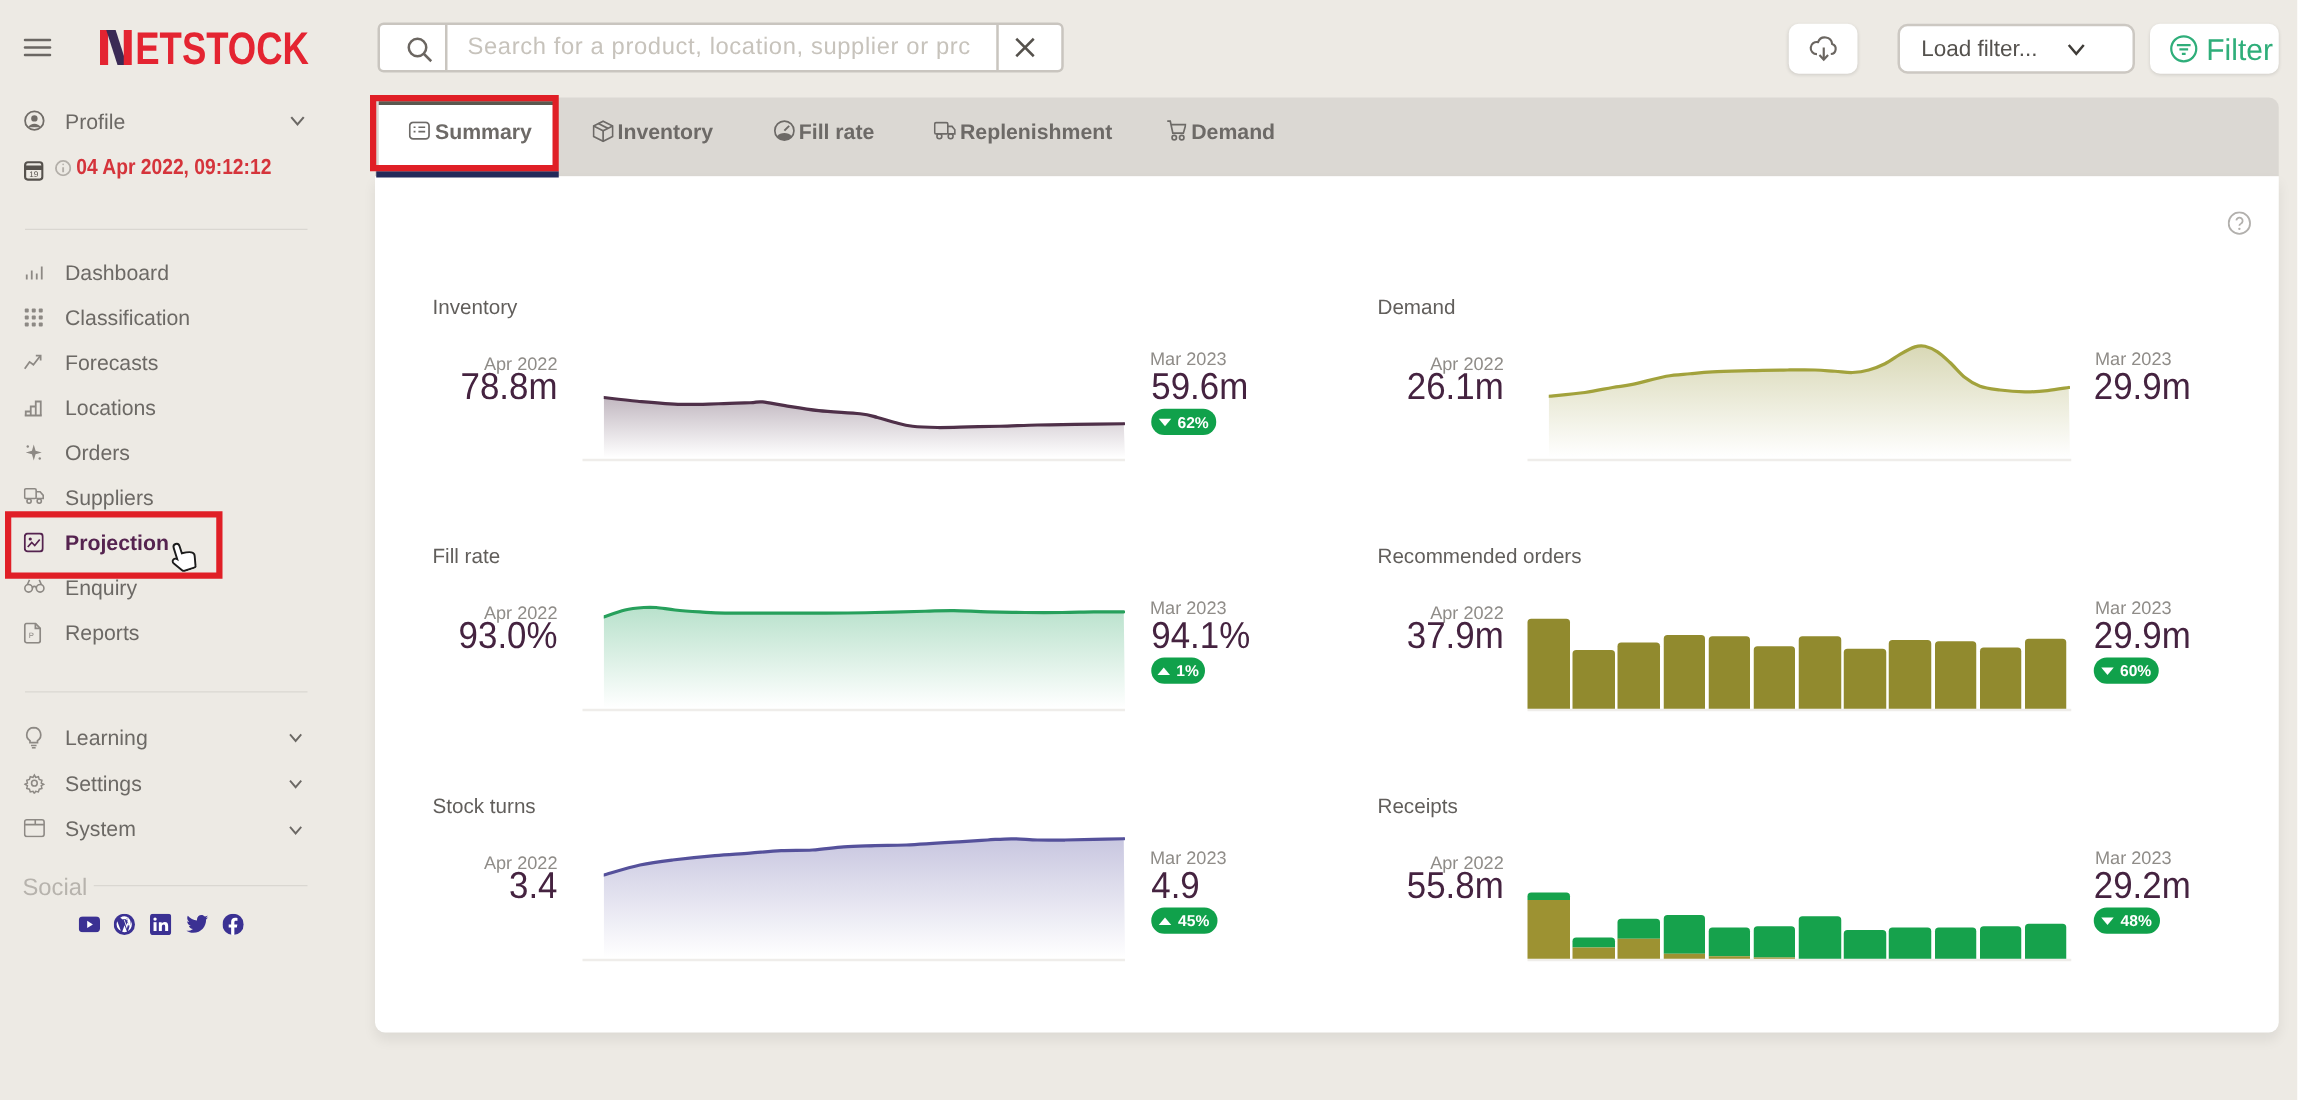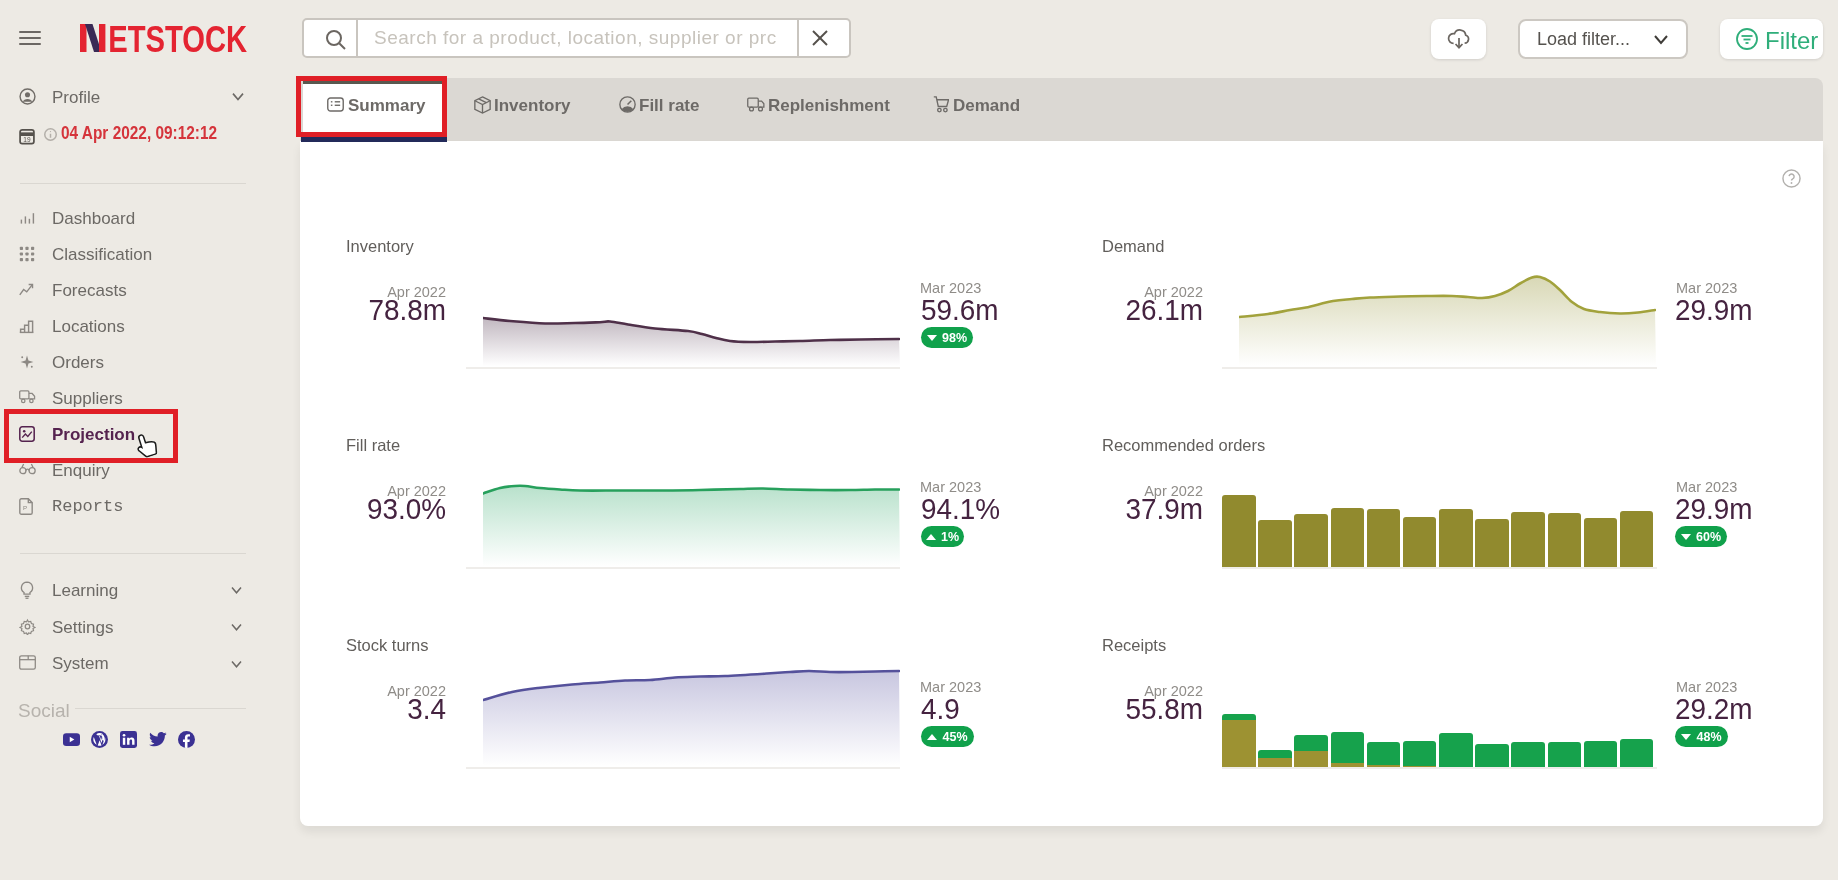--- a/index.html
+++ b/index.html
@@ -67,21 +67,21 @@
   </div>
 
   <div class="abs btn" style="left:1431px;top:19px;width:55px;height:40px;box-shadow:0 1px 3px rgba(0,0,0,0.12);">
     <svg style="position:absolute;left:15px;top:7px" width="26" height="26" viewBox="0 0 24 24" fill="none" stroke="#6b6661" stroke-width="1.6">
       <path d="M7 16 a4.5 4.5 0 1 1 .8 -8.9 a5.4 5.4 0 0 1 10.4 1.4 a3.8 3.8 0 0 1 -1 7.4"></path>
       <line x1="12" y1="11" x2="12" y2="20"></line>
         <polyline points="8.8,16.6 12,20 15.2,16.6"></polyline>
     </svg>
   </div>
 
-  <div class="abs btn" style="left:1518px;top:19px;width:170px;height:40px;border:2px solid #ccc8c2;">
+  <div class="abs btn" style="left:1518px;top:19px;width:190px;height:40px;border:2px solid #ccc8c2;">
     <div style="position:absolute;left:17px;top:8px;font-size:18px;color:#55524e;">Load filter...</div>
     <svg style="position:absolute;left:133px;top:13px" width="16" height="12" viewBox="0 0 16 12" fill="none" stroke="#3f3c38" stroke-width="2">
         <polyline points="2,2 8,9 14,2"></polyline>
       </svg>
   </div>
 
   <div class="abs btn" style="left:1720px;top:19px;width:103px;height:40px;box-shadow:0 1px 3px rgba(0,0,0,0.12);">
     <svg style="position:absolute;left:15px;top:8px" width="24" height="24" viewBox="0 0 24 24" fill="none" stroke="#2fae7a" stroke-width="1.8">
         <circle cx="12" cy="12" r="10"></circle>
         <line x1="6.5" y1="9" x2="17.5" y2="9"></line>
@@ -171,21 +171,21 @@
         <circle cx="5.5" cy="12" r="4.3"></circle>
         <circle cx="18.5" cy="12" r="4.3"></circle>
         <path d="M9.8 12 a2.2 2.2 0 0 1 4.4 0 M4 8 L6.5 2.5 M20 8 L17.5 2.5"></path>
       </svg>
   <div class="menuitem" style="top:461px;">Enquiry</div>
   <svg class="icon" style="top:498px" width="14" height="17" viewBox="0 0 18 22" fill="none" stroke="#8d8984" stroke-width="1.8">
         <path d="M1 3 a2 2 0 0 1 2 -2 h9 l5 5 v13 a2 2 0 0 1 -2 2 h-12 a2 2 0 0 1 -2 -2 z"></path>
         <polyline points="12,1 12,6 17,6"></polyline>
         <text x="5" y="16" font-size="8" fill="#8d8984" stroke="none" font-family="Liberation Sans">P</text>
       </svg>
-  <div class="menuitem" style="top:497px;font-family:Liberation Mono, monospace;">Reports</div>
+  <div class="menuitem" style="top:497px;">Reports</div>
   </div>
 
   <div class="divider" style="top:553px;"></div>
 
   <svg class="icon" style="top:581px" width="16" height="18" viewBox="0 0 20 24" fill="none" stroke="#8d8984" stroke-width="1.8">
       <path d="M10 1.5 a7.5 7.5 0 0 1 4 13.8 l0 2.2 l-8 0 l0 -2.2 a7.5 7.5 0 0 1 4 -13.8z"></path>
       <line x1="7" y1="20.5" x2="13" y2="20.5"></line>
       <line x1="8" y1="23" x2="12" y2="23"></line>
     </svg>
   <div class="menuitem" style="top:581px;">Learning</div>
@@ -289,21 +289,21 @@
     </svg>
 
   <div id="charttext">
   <div class="ctitle" style="left:346px;top:237px;">Inventory</div>
   <div class="clbl r" style="left:286px;top:284px;width:160px;">Apr 2022</div>
   <div class="cnum r" style="left:196px;top:293px;width:250px;">78.8m</div>
   <div class="clbl" style="left:920px;top:280px;">Mar 2023</div>
   <div class="cnum" style="left:921px;top:293px;">59.6m</div>
   <div class="badge" style="left:921px;top:327px;width:52px;">
         <div class="tri-d"></div>
-        <span>98%</span>
+        <span>62%</span>
       </div>
   <div class="ctitle" style="left:1102px;top:237px;">Demand</div>
   <div class="clbl r" style="left:1043px;top:284px;width:160px;">Apr 2022</div>
   <div class="cnum r" style="left:953px;top:293px;width:250px;">26.1m</div>
   <div class="clbl" style="left:1676px;top:280px;">Mar 2023</div>
   <div class="cnum" style="left:1675px;top:293px;">29.9m</div>
   <div class="ctitle" style="left:346px;top:436px;">Fill rate</div>
   <div class="clbl r" style="left:286px;top:483px;width:160px;">Apr 2022</div>
   <div class="cnum r" style="left:196px;top:492px;width:250px;">93.0%</div>
   <div class="clbl" style="left:920px;top:479px;">Mar 2023</div>

